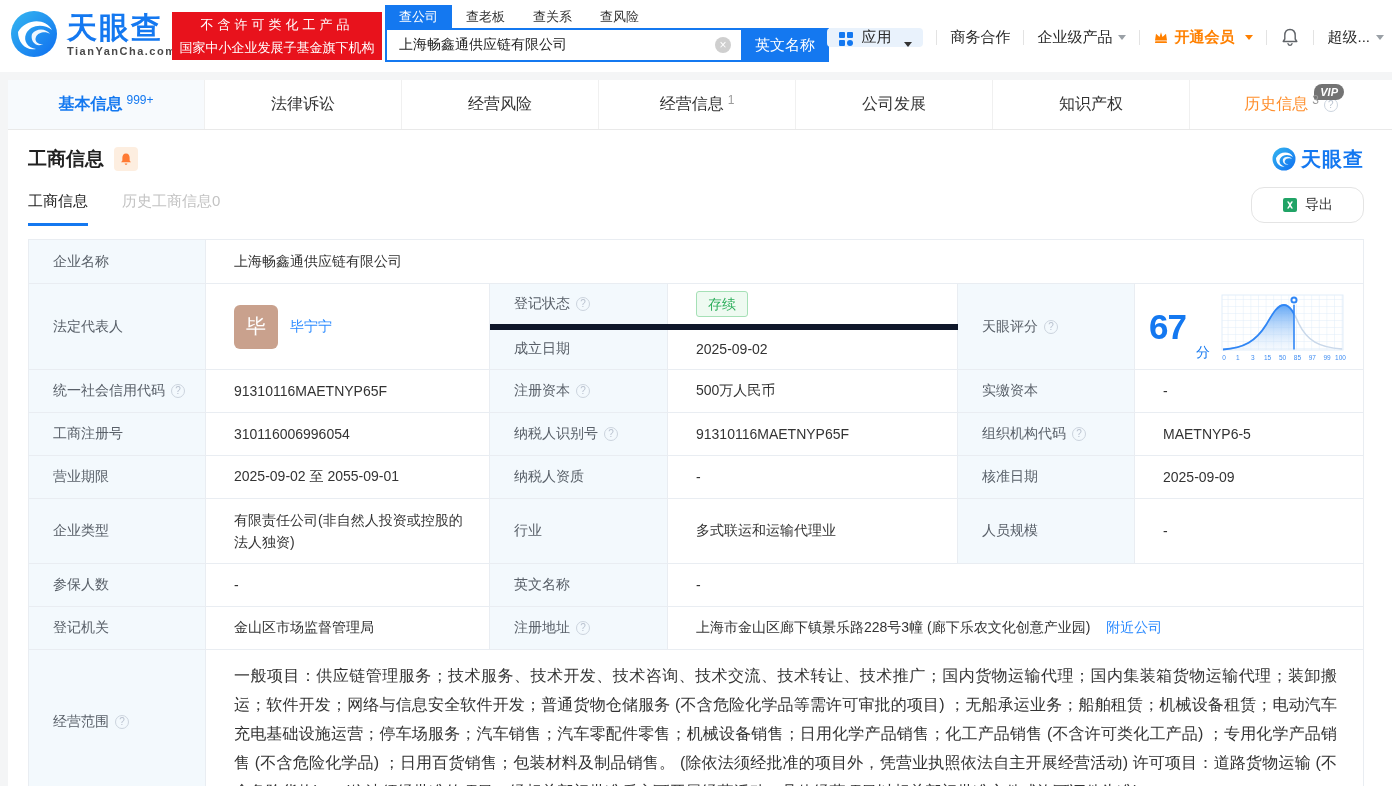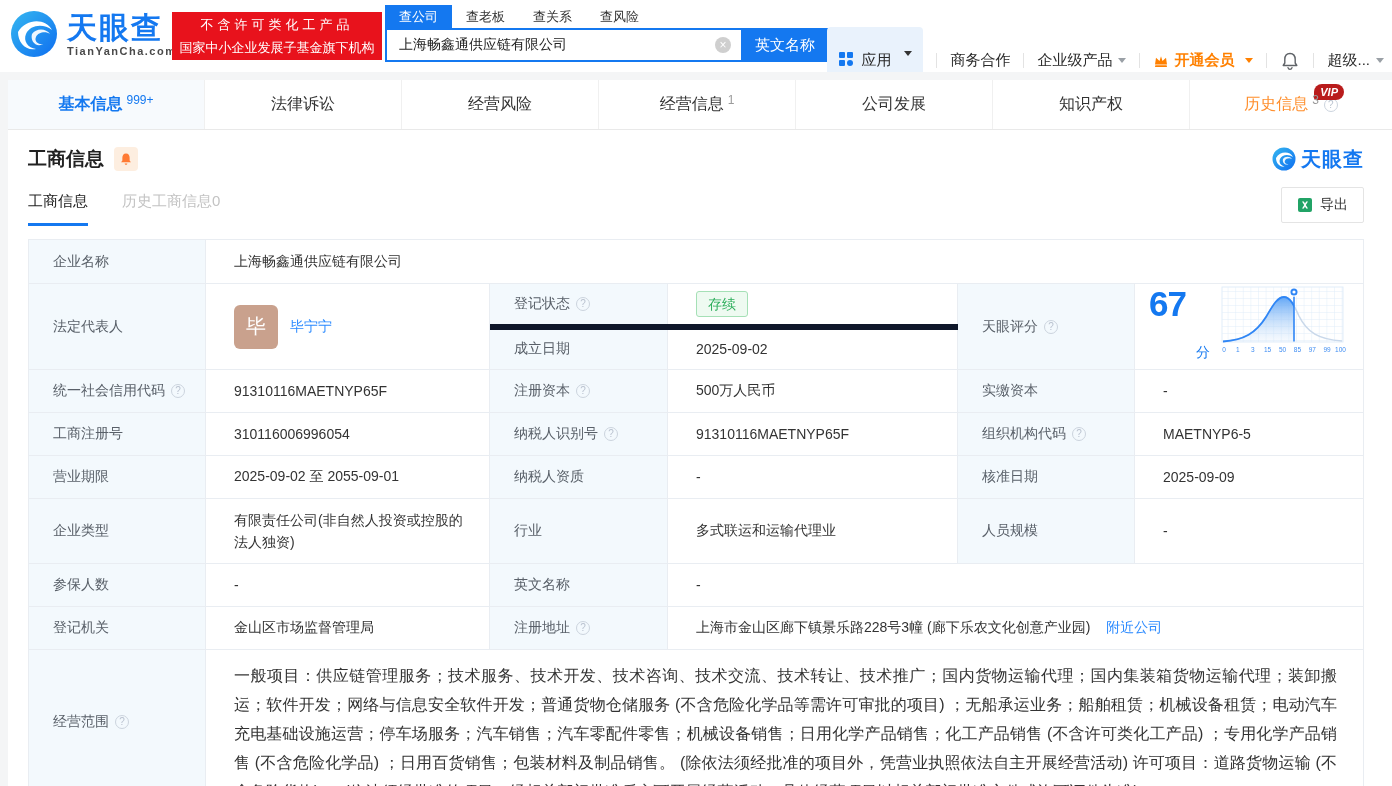--- a/index.html
+++ b/index.html
@@ -23,62 +23,62 @@
   .search-tab.active { background:#1478f0; color:#fff; }
   .search-row { display:flex; height:34px; }
   .search-input-wrap { position:relative; flex:1; }
   .search-input { width:100%; height:34px; border:2px solid #1478f0; border-right:none;
     padding:0 34px 0 12px; font-size:14px; color:#222; outline:none; font-family:inherit; }
   .clear-icon { position:absolute; right:10px; top:9px; width:16px; height:16px; border-radius:50%;
     background:#cfcfcf; color:#fff; font-size:12px; line-height:16px; text-align:center; cursor:pointer; }
   .clear-icon::after { content:"×"; }
   .search-btn { width:88px; height:34px; background:#1478f0; color:#fff; border:none; font-size:15px; cursor:pointer; font-family:inherit; }
   .top-nav { position:absolute; right:8px; top:27px; display:flex; align-items:center; font-size:15px; color:#2a2a2a; }
-  .apps-chip { display:flex; align-items:flex-start; gap:7px; background:#e9f2fc; border-radius:4px; padding:24px 11px; cursor:pointer; }
+  .apps-chip { display:flex; align-items:flex-end; gap:7px; background:#e9f2fc; border-radius:4px; padding:0 11px; cursor:pointer; }
   .sep { width:1px; height:15px; background:#e3e3e3; margin:0 13px; }
   .nav-link { cursor:pointer; white-space:nowrap; }
   .caret { width:0; height:0; border-left:4px solid transparent; border-right:4px solid transparent;
     border-top:5px solid #9aa0a6; margin-left:6px; display:inline-block; }
   .caret.dark { border-top-color:#333; }
   .caret.orange { border-top-color:#ff8000; }
   .vip-link { display:flex; align-items:center; gap:5px; color:#ff8000; font-weight:700; cursor:pointer; white-space:nowrap; }
   .bell-btn { cursor:pointer; display:flex; }
   
   .band { position:absolute; top:72px; left:0; right:0; height:8px; background:#f4f5f6; }
   .left-strip { position:absolute; top:80px; bottom:0; left:0; width:8px; background:#f4f5f6; }
   
   .main-tabs { position:absolute; top:80px; left:8px; right:0; height:50px; display:flex; background:#fff; border-bottom:1px solid #e9e9e9; }
   .main-tab { width:197px; display:flex; align-items:center; justify-content:center; font-size:16px;
     color:#333; border-right:1px solid #f0f0f0; cursor:pointer; position:relative; }
   .main-tab:last-child { border-right:none; flex:1; }
   .main-tab.active { background:#f7fafd; color:#1478f0; font-weight:700; }
   .tab-count { font-size:12px; margin-left:4px; position:relative; top:-5px; color:#9b9b9b; font-weight:400; }
   .main-tab.active .tab-count { color:#1478f0; }
   .main-tab.history { color:#ff8f2e; }
-  .vip-badge { position:absolute; top:4px; right:48px; background:#b91c1c; color:#fff; font-size:11px;
+  .vip-badge { position:absolute; top:4px; right:48px; background:#737373; color:#fff; font-size:11px;
     font-weight:700; font-style:italic; padding:0 6px; line-height:16px; border-radius:8px 8px 8px 2px; }
   .help { width:14px; height:14px; border:1px solid #ccd4de; border-radius:50%; color:#b9c2cf;
     font-size:10px; line-height:12px; text-align:center; display:inline-block; flex:none; cursor:pointer; }
   .help::after { content:"?"; }
   .main-tab .help { margin-left:5px; }
   
   .content { position:absolute; top:130px; left:8px; right:0; bottom:0; background:#fff; padding:0 28px 0 20px; }
   .section-head { margin-top:12px; height:34px; display:flex; justify-content:space-between; align-items:center; }
   .section-title-wrap { display:flex; align-items:center; gap:10px; }
   .section-title { font-size:19px; font-weight:700; color:#222; }
   .bell-chip { width:24px; height:24px; background:#fdeee0; border-radius:4px; display:flex; align-items:center; justify-content:center; cursor:pointer; }
   .watermark { display:flex; align-items:center; gap:5px; }
   .watermark-text { font-size:20px; font-weight:700; color:#1478f0; letter-spacing:1px; }
   .subtab-row { margin-top:8px; height:42px; display:flex; justify-content:space-between; align-items:center; }
   .subtabs { display:flex; gap:34px; font-size:15px; align-self:flex-end; }
   .subtab { padding-bottom:12px; border-bottom:3px solid transparent; cursor:pointer; }
   .subtab.active { color:#222; border-bottom-color:#1478f0; }
   .subtab.inactive { color:#c3c3c3; }
-  .export-btn { display:flex; align-items:center; gap:7px; border:1px solid #e4e4e4; border-radius:2px;
-    background:#fff; padding:8px 15px; font-size:14px; color:#333; cursor:pointer; font-family:inherit; }
+  .export-btn { display:flex; align-items:center; gap:7px; border:1px solid #e4e4e4; border-radius:13px;
+    background:#fff; padding:8px 30px; font-size:14px; color:#333; cursor:pointer; font-family:inherit; }
   
   .table { margin-top:13px; border:1px solid #e9edf2; }
   .trow { display:flex; border-bottom:1px solid #e9edf2; }
   .trow:last-child { border-bottom:none; }
   .cell { display:flex; align-items:center; font-size:14px; }
   .lbl { background:#f3f9fd; color:#596069; padding-left:24px; gap:6px; border-right:1px solid #e9edf2; flex:none; }
   .val { color:#333; padding-left:28px; padding-right:16px; border-right:1px solid #e9edf2; }
   .w-l  { width:177px; } .w-v1 { width:284px; } .w-l2 { width:178px; } .w-v2 { width:290px; } .w-l3 { width:177px; }
   .grow { flex:1; border-right:none; }
   .h44 { height:44px; } .h43 { height:43px; } .h86 { height:86px; } .h65 { height:65px; } .h143 { height:143px; }
@@ -86,21 +86,21 @@
   .midrow { display:flex; flex:1; border-bottom:6px solid #0f172a; }
   .midrow:last-child { border-bottom:none; }
   .midrow .lbl { width:178px; }
   .midrow .val { width:290px; }
   .avatar { width:44px; height:44px; border-radius:6px; background:#c9a18d; color:#fff; font-size:20px;
     display:flex; align-items:center; justify-content:center; flex:none; }
   .rep-val { gap:12px; }
   .link { color:#2b8aff; text-decoration:none; cursor:pointer; }
   .status-badge { display:inline-block; padding:3px 11px; background:#eefaf1; border:1px solid #a5e0b6;
     color:#2fae5d; border-radius:3px; font-size:14px; line-height:18px; }
-  .score-cell { display:flex; padding-left:14px; gap:10px; flex:1; }
+  .score-cell { display:flex; align-items:center; padding-left:14px; gap:10px; flex:1; }
   .score-num { font-size:35px; font-weight:700; color:#1478f0; letter-spacing:-1px; }
   .score-unit { font-size:14px; color:#1478f0; align-self:flex-end; margin-bottom:7px; }
   .scope-val { display:block; padding:11px 26px 0 28px; line-height:29px; text-align:justify; border-right:none; }
   .addr-link { margin-left:16px; }
   .wrap2 { line-height:22px; padding-right:22px; }
 </style>
 </head>
 <body>
 
 <div class="header">

